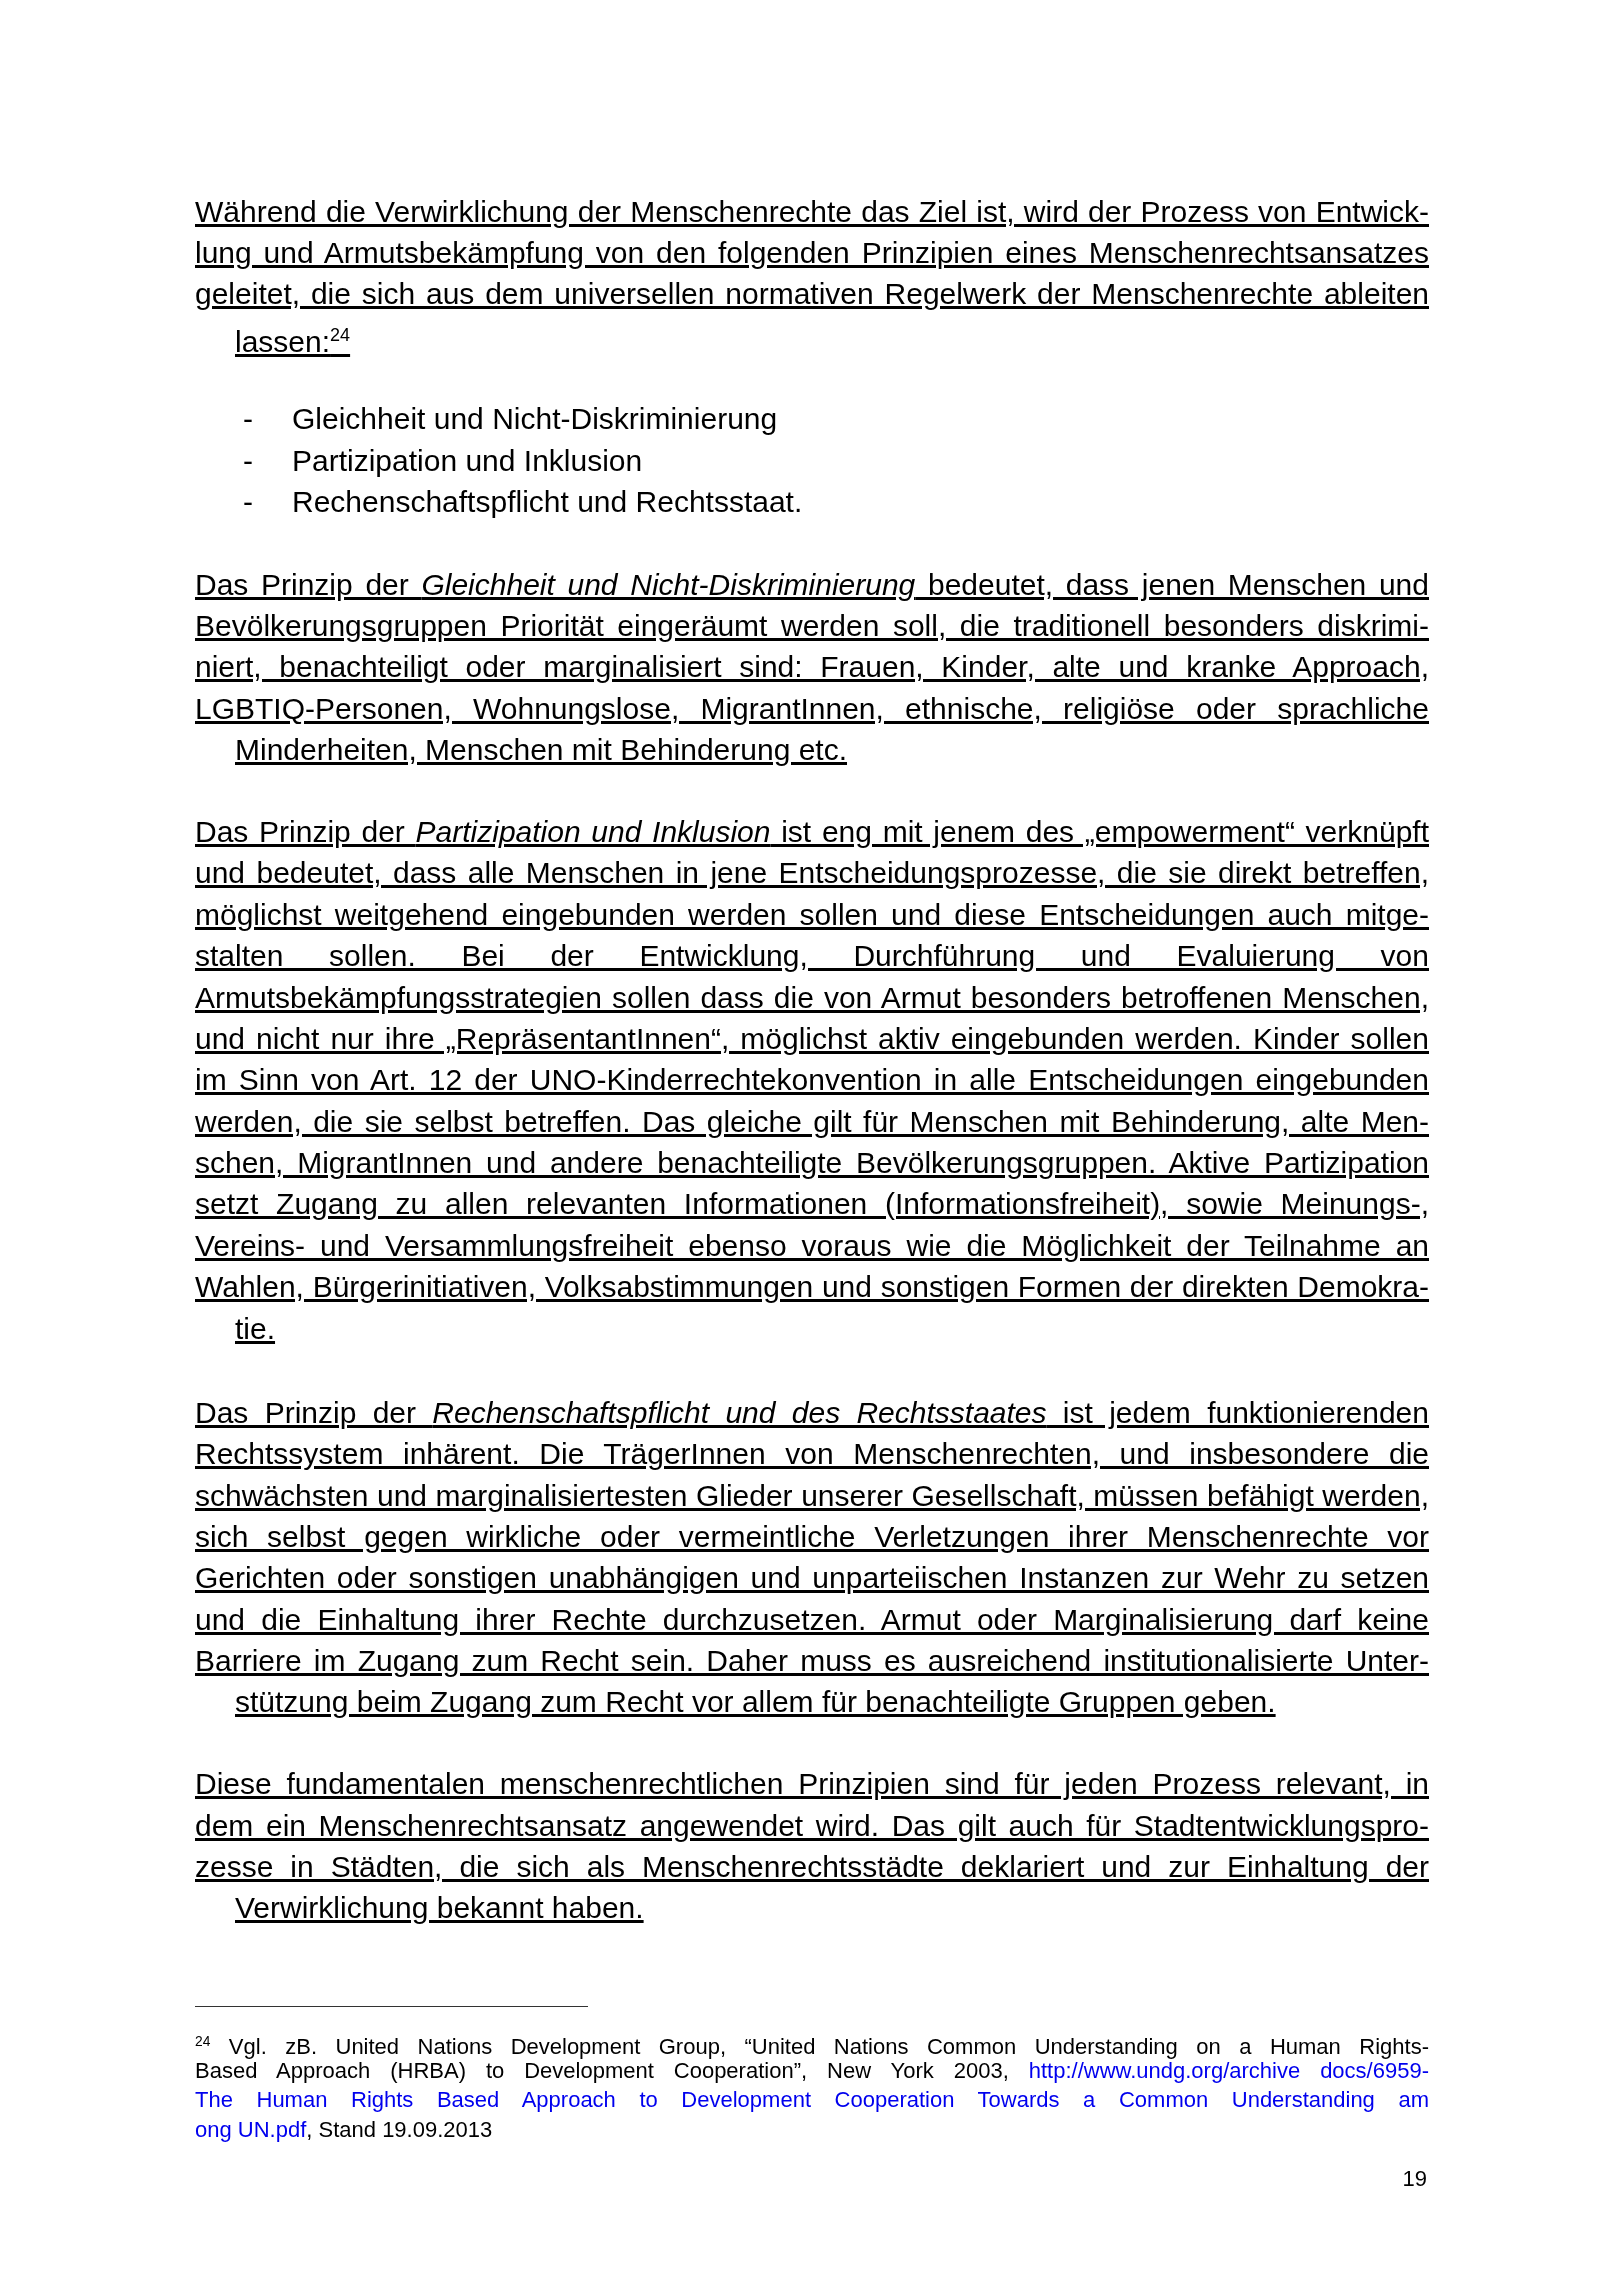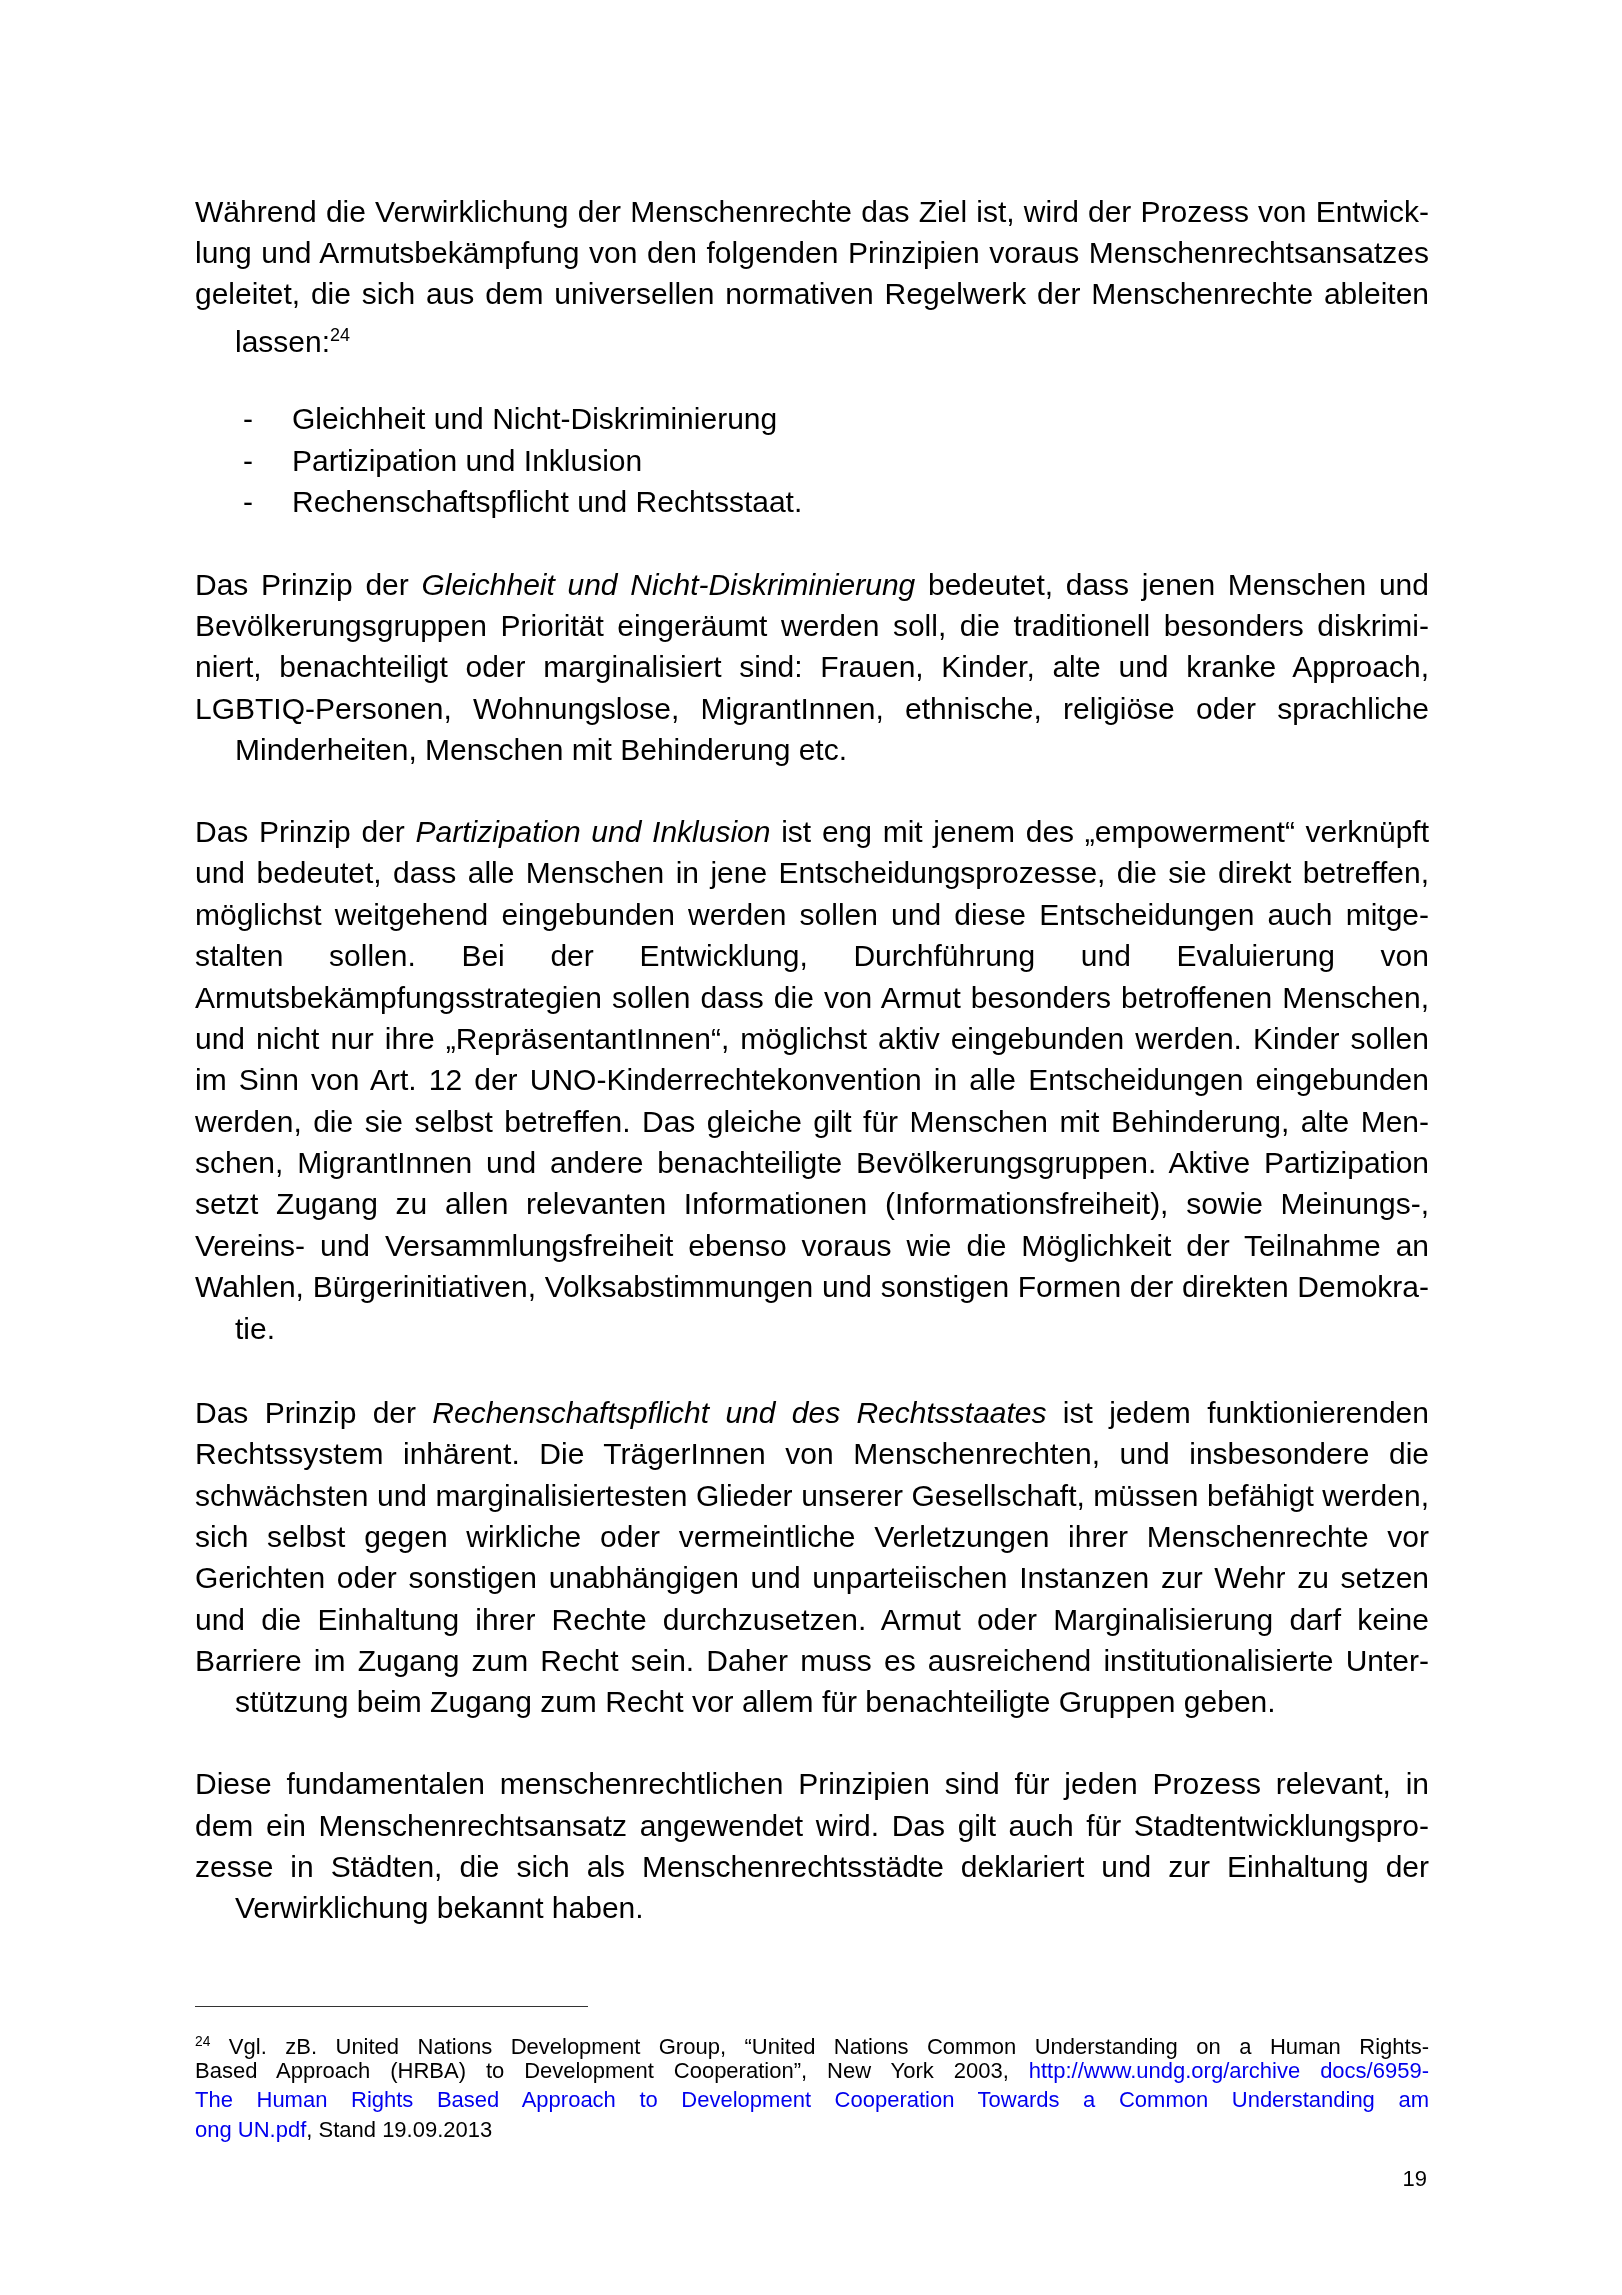--- a/index.html
+++ b/index.html
@@ -1,38 +1,38 @@
 <!DOCTYPE html>
 <html style="font-size:13px"><head>
 <meta charset="utf-8">
 <style>
   html, body { margin: 0; padding: 0; background: #ffffff; }
   body { width: 1622px; height: 2295px; position: relative; overflow: hidden;
          font-family: "Liberation Sans", sans-serif; color: #000; }
   .line { position: absolute; left: 195px; width: 1234px; font-size: 30px; line-height: 41px;
-          white-space: nowrap; text-align: justify; text-align-last: justify; }
+          white-space: nowrap; text-align: justify; text-align-last: justify; text-decoration: underline; }
   .line.last { text-align-last: left; margin-left: 40px; }
   .sup { font-size: 18px; vertical-align: 11.4px; }
   .li-dash { position: absolute; left: 243px; font-size: 30px; line-height: 41px; }
   .li-text { position: absolute; left: 292px; font-size: 30px; line-height: 41px; white-space: nowrap; }
   .fn-rule { position: absolute; left: 195px; top: 2006px; width: 393px; height: 0; border-top: 1.6px solid #333; }
   .fn { position: absolute; left: 195px; width: 1234px; font-size: 22px; line-height: 29px;
         white-space: nowrap; text-align: justify; text-align-last: justify; }
   .fn.last { text-align-last: left; }
   .fn .sup { font-size: 13.8px; vertical-align: 8px; }
   .link { color: #0000ee; }
   .pagenum { position: absolute; right: 195px; top: 2158px; font-size: 22px; line-height: 41px; }
   em { font-style: italic; }
 </style>
 </head>
 <body>
 
 <div>
   <div class="line" style="top:191px">Während die Verwirklichung der Menschenrechte das Ziel ist, wird der Prozess von Entwick-</div>
-  <div class="line" style="top:232px">lung und Armutsbekämpfung von den folgenden Prinzipien voraus Menschenrechtsansatzes</div>
+  <div class="line" style="top:232px">lung und Armutsbekämpfung von den folgenden Prinzipien eines Menschenrechtsansatzes</div>
   <div class="line" style="top:273px">geleitet, die sich aus dem universellen normativen Regelwerk der Menschenrechte ableiten</div>
   <div class="line last" style="top:315px"><span>lassen:</span><span class="sup">24</span></div>
 </div>
 
 <div>
   <span class="li-dash" style="top:398px">-</span>
   <span class="li-text" style="top:398px">Gleichheit und Nicht-Diskriminierung</span>
   <span class="li-dash" style="top:440px">-</span>
   <span class="li-text" style="top:440px">Partizipation und Inklusion</span>
   <span class="li-dash" style="top:481px">-</span>

